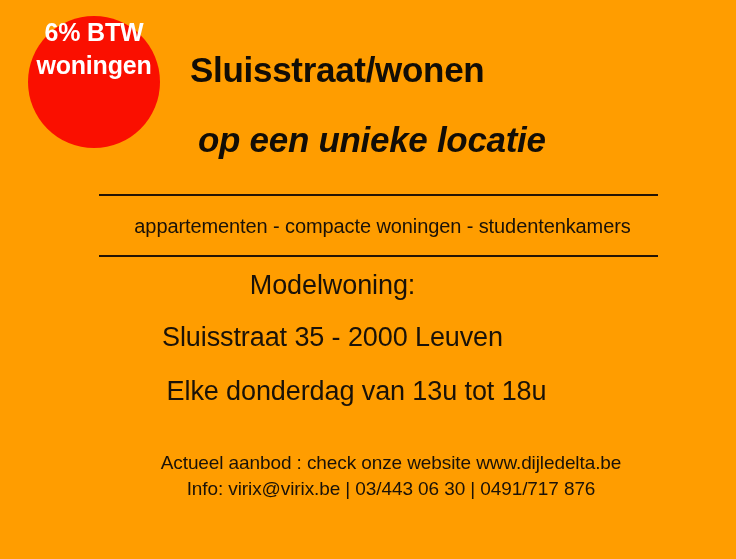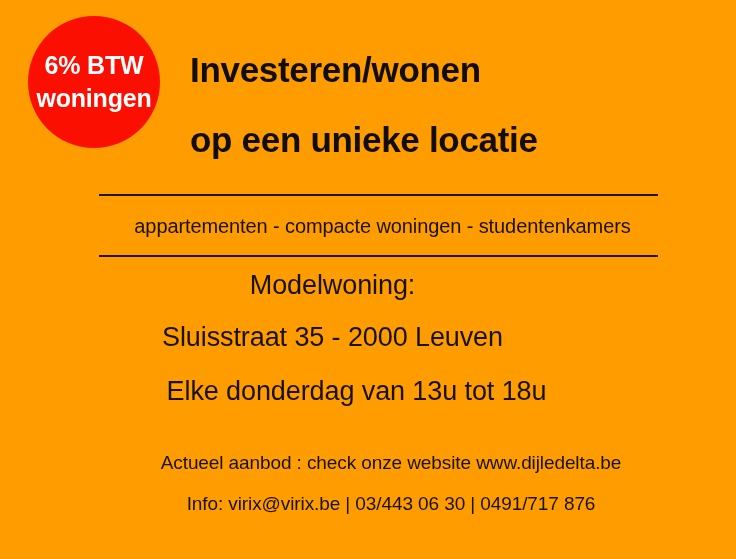--- a/index.html
+++ b/index.html
@@ -28,21 +28,21 @@
     position: absolute;
     left: 28px;
     top: 16px;
     width: 132px;
     height: 132px;
     border-radius: 50%;
     background: #FA0F00;
     display: flex;
     flex-direction: column;
     align-items: center;
-    justify-content: center;
+    justify-content: flex-start;
     text-align: center;
     box-sizing: border-box;
     z-index: 5;
   }
   .badge-line {
     color: #ffffff;
     font-weight: bold;
     font-size: 25px;
     line-height: 33px;
     letter-spacing: -0.2px;
@@ -59,21 +59,22 @@
   .headline-line {
     font-weight: bold;
     color: #120d06;
     font-size: 35px;
     line-height: 44px;
     letter-spacing: -0.3px;
     white-space: nowrap;
   }
   .headline-line.line2 {
     margin-top: 26px;
-    margin-left: 0;
+    margin-left: 8px;
+    font-style: italic;
   }
 
   
   .rule {
     position: absolute;
     left: 99px;
     width: 559px;
     height: 2px;
     background: #241403;
   }
@@ -120,34 +121,34 @@
     text-align: center;
   }
   .contact-line {
     font-size: 19px;
     line-height: 26px;
     color: #1a1208;
     letter-spacing: -0.1px;
     white-space: nowrap;
     padding-left: 46px;
   }
-  .contact-line.l2 { margin-top: 15px; }
+  .contact-line.l2 { }
 </style>
 </head>
 <body>
 
 <div id="poster">
 
   <div class="badge">
     <div class="badge-line">6% BTW</div>
     <div class="badge-line">woningen</div>
   </div>
 
   <div class="headline">
-    <div class="headline-line line1">Investeren/wonen</div>
+    <div class="headline-line line1">Sluisstraat/wonen</div>
     <div class="headline-line line2">op een unieke locatie</div>
   </div>
 
   <div class="rule top"></div>
   <div class="rule bottom"></div>
 
   <div class="categories">appartementen  -  compacte  woningen - studentenkamers</div>
 
   <div class="model-block">
     <div class="model-line l1">Modelwoning:</div>

